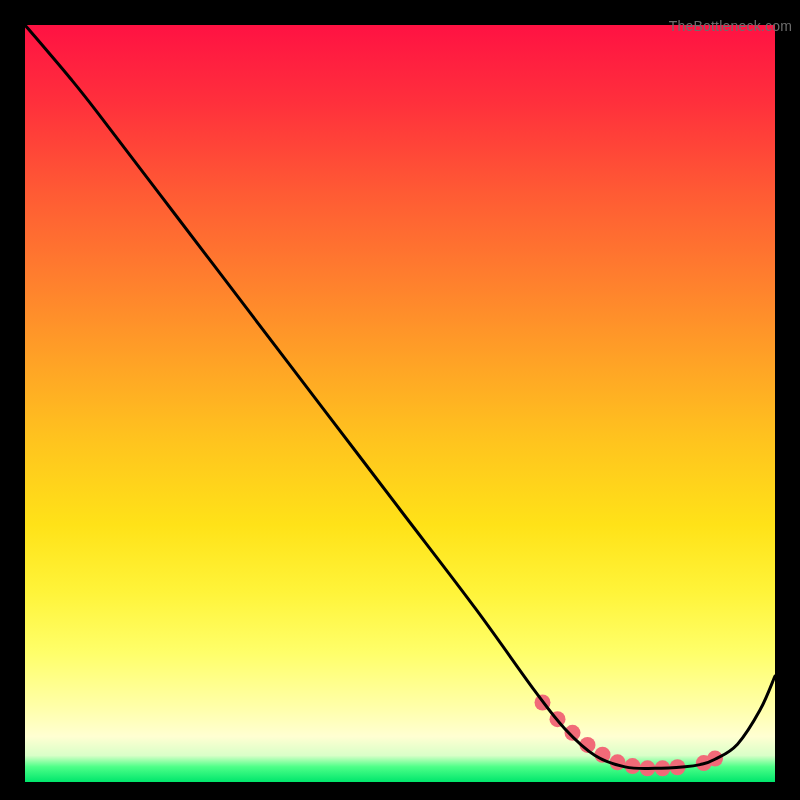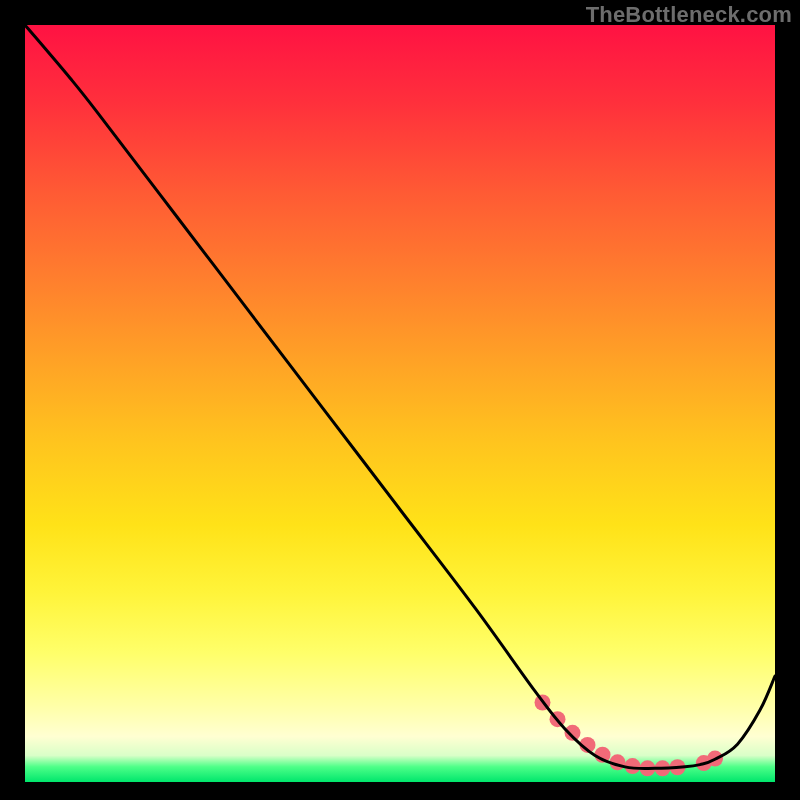--- a/index.html
+++ b/index.html
@@ -44,25 +44,25 @@
   svg.curve {
     position: absolute;
     left: 0;
     top: 0;
     width: 750px;
     height: 757px;
     overflow: visible;
   }
   .watermark {
     position: absolute;
-    top: 2px;
+    top: 18px;
     right: 8px;
     font-family: Arial, Helvetica, sans-serif;
-    font-size: 22px;
-    font-weight: 700;
+    font-size: 14px;
+    font-weight: 400;
     color: #6d6d6d;
     letter-spacing: 0.2px;
     user-select: none;
   }
 </style>
 </head>
 <body>
 
 <div class="stage">
   <div class="plot">

